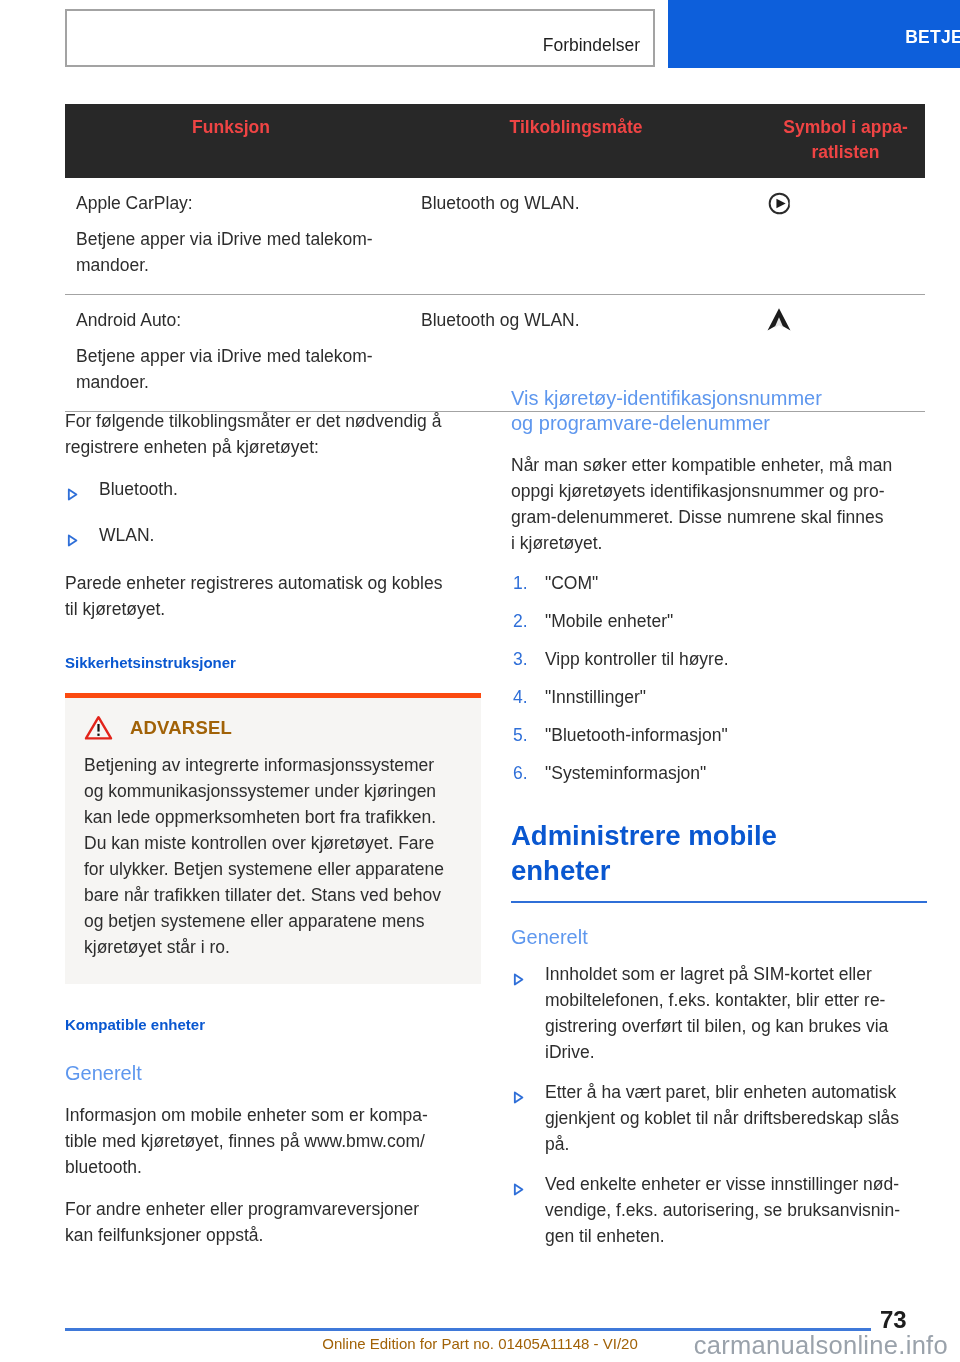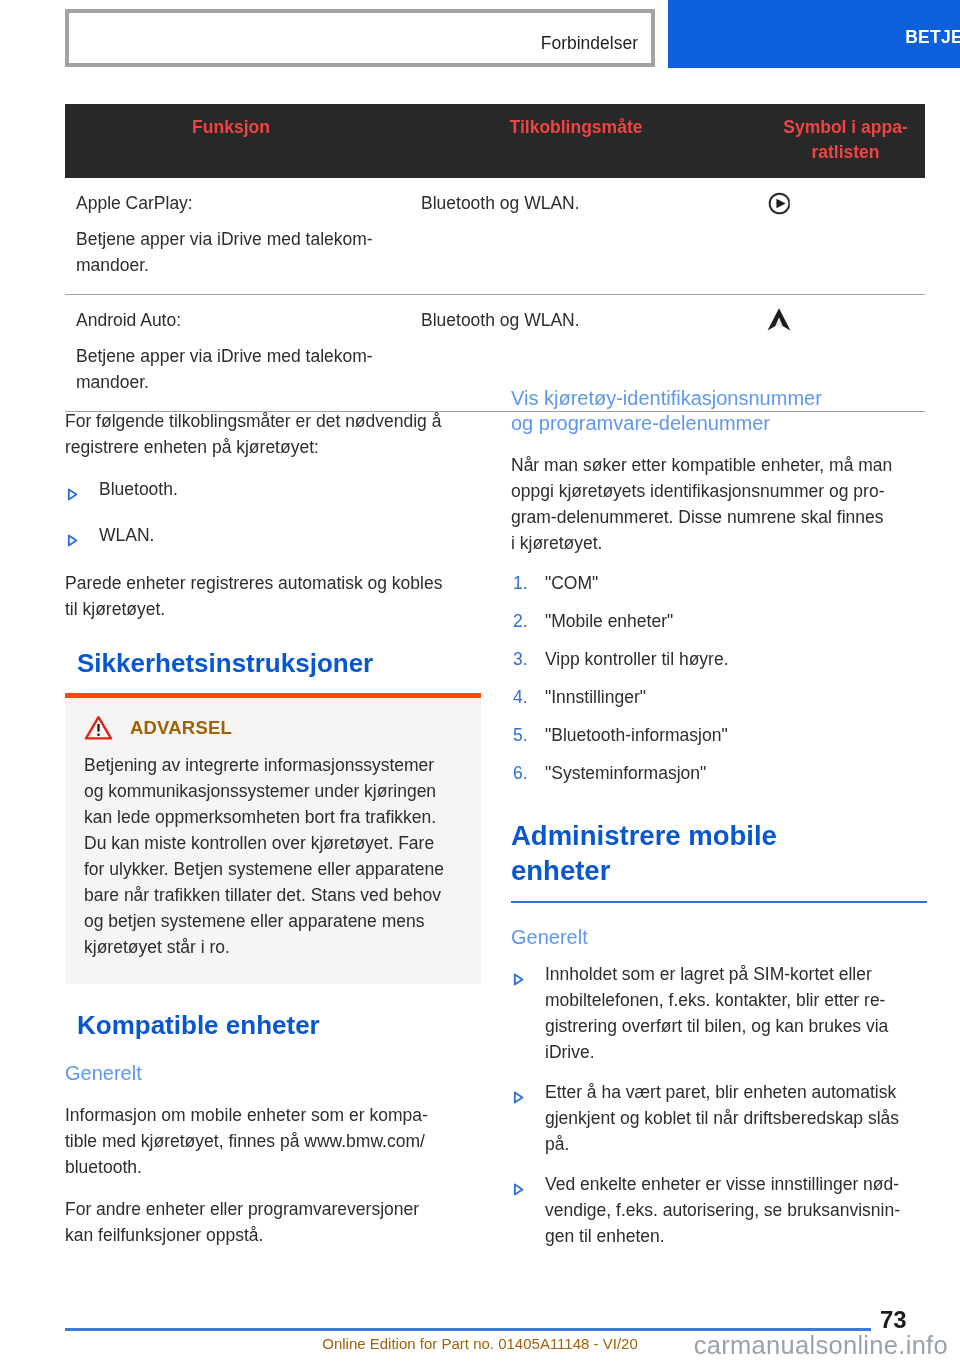--- a/index.html
+++ b/index.html
@@ -5,21 +5,21 @@
   html,body { margin:0; padding:0; background:#ffffff; }
   .page {
     position:relative; width:960px; height:1362px; background:#ffffff;
     font-family:"Liberation Sans", sans-serif; color:#2d2d2d; overflow:hidden;
   }
   .preline { white-space:pre-line; }
 
   
   .hdr-box {
     position:absolute; left:65px; top:9px; width:590px; height:58px;
-    border:4px solid #a3a3a3; box-sizing:border-box;
+    border:2px solid #a3a3a3; box-sizing:border-box;
     display:flex; align-items:flex-end; justify-content:flex-end;
     padding:0 13px 9px 0; font-size:17.5px; color:#1f1f1f;
   }
   .hdr-chapter {
     position:absolute; left:668px; top:0; width:340px; height:68px;
     background:#0d5fdb; color:#ffffff; font-weight:bold; font-size:17.5px;
     display:flex; align-items:center; justify-content:flex-end; padding-top:6px; box-sizing:border-box;
     letter-spacing:0.3px;
   }
 
@@ -39,21 +39,21 @@
   
   .col { position:absolute; width:416px; font-size:17.5px; line-height:26px; color:#2d2d2d; }
   .col-left  { left:65px;  top:392px; }
   .col-right { left:511px; top:386px; }
 
   .h1 {
     font-size:27.5px; line-height:35px; font-weight:bold; color:#0957d0;
     border-bottom:2px solid #2f6fd8; padding-bottom:13px; margin:32px 0 22px 0;
     white-space:pre-line;
   }
-  .h2 { font-size:26px; line-height:28px; font-weight:bold; color:#0957d0; margin:27px 0 16px 12px; }
+  .h2 { font-size:15px; line-height:28px; font-weight:bold; color:#0957d0; margin:27px 0 16px 0; }
   .h3 { font-size:20px; line-height:25px; font-weight:normal; color:#5e97ee; margin:22px 0 11px 0; white-space:pre-line; }
   .para { margin:16px 0 13px 0; }
 
   .blist { margin:16px 0 6px 0; }
   .b-item { display:flex; margin-bottom:14px; }
   .b-tri { flex:0 0 34px; padding-top:6px; padding-left:2px; box-sizing:border-box; }
   .b-text { flex:1; }
 
   .steps { margin:14px 0 0 0; }
   .s-item { display:flex; margin-bottom:12px; }

